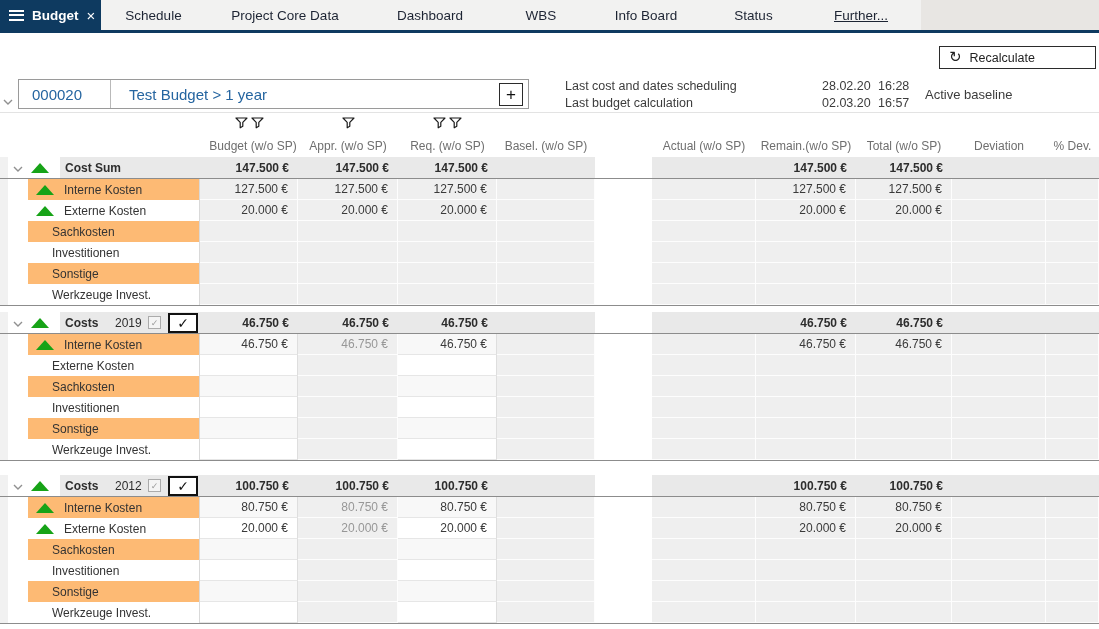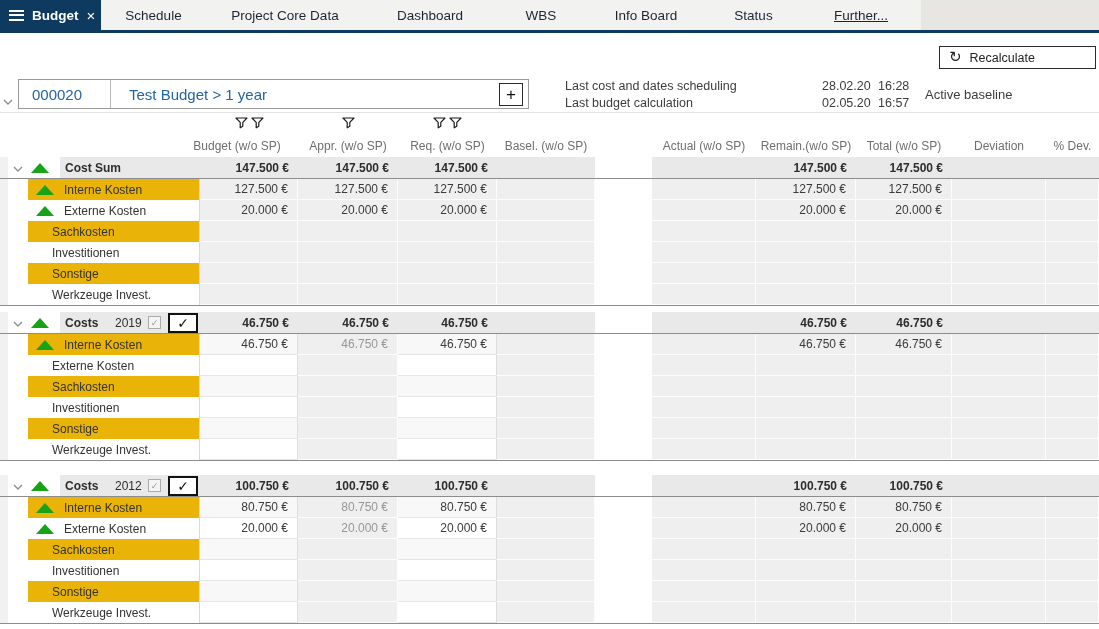--- a/index.html
+++ b/index.html
@@ -62,21 +62,21 @@
   .cb-small{position:absolute;left:88px;top:4px;width:13px;height:13px;line-height:12px;text-align:center;
     font-size:9px;color:#9b9b9b;background:#f4f4f4;border:1px solid #ababab;}
   .cb-big{position:absolute;left:108px;top:1px;width:30px;height:20px;line-height:16px;text-align:center;
     font-size:14px;font-weight:700;color:#111;background:#fff;border:2px solid #111;cursor:pointer;}
   .g-val{position:absolute;text-align:right;padding-right:9px;font-weight:700;color:#2d2d2d;}
   .rband{width:447px;flex:none;background:#e9e9e9;display:flex;}
   .g-rval{display:inline-block;text-align:right;padding-right:9px;font-weight:700;color:#2d2d2d;}
   .gap-cell{width:57px;flex:none;background:#fff;}
   .srow{display:flex;height:21px;line-height:20px;}
   .label-cell{width:172px;flex:none;display:flex;align-items:center;border-right:1px solid #d9d9d9;background:#fff;}
-  .srow.striped .label-cell{background:#eab308;}
+  .srow.striped .label-cell{background:#fdba74;}
   .label-cell .tri{margin-left:8px;}
   .lbl-a{margin-left:10px;color:#333;}
   .lbl-b{margin-left:24px;color:#333;}
   .cell{flex:none;text-align:right;padding-right:9px;}
   .cell.cg{background:#efefef;border-right:1px solid #fdfdfd;border-bottom:1px solid #fdfdfd;}
   .cell.cw{background:#fff;border-right:1px solid #dedede;border-bottom:1px solid #e6e6e6;}
   .srow.striped .cell.cw{background:#f8f8f8;}
   .cell.dim{color:#979797;}
 </style>
 </head>
@@ -123,29 +123,29 @@
     <div id="add-button">+</div>
   </div>
   <div id="info-block">
     <div class="info-row">
       <span class="info-label">Last cost and dates scheduling</span>
       <span class="info-date">28.02.20</span>
       <span class="info-time">16:28</span>
     </div>
     <div class="info-row">
       <span class="info-label">Last budget calculation</span>
-      <span class="info-date">02.05.20</span>
+      <span class="info-date">02.03.20</span>
       <span class="info-time">16:57</span>
     </div>
   </div>
   <div id="baseline">Active baseline</div>
 </div>
 
 <div id="col-headers">
-    <div class="col-label" style="left: 188px; width: 98px;">Budget (w/o SP)</div>
+    <div class="col-label" style="left: 204px; width: 98px;">Budget (w/o SP)</div>
     <div class="funnels" style="left: 200px; width: 98px;">
       <svg width="13" height="12" viewBox="0 0 13 12">
         <path d="M1 1 H12 L7.8 5.4 V9.3 L5.2 10.8 V5.4 Z" fill="#fff" stroke="#1a1a1a" stroke-width="1.2" stroke-linejoin="round"></path>
       </svg>
       <svg width="13" height="12" viewBox="0 0 13 12">
         <path d="M1 1 H12 L7.8 5.4 V9.3 L5.2 10.8 V5.4 Z" fill="#fff" stroke="#1a1a1a" stroke-width="1.2" stroke-linejoin="round"></path>
       </svg>
     </div>
     <div class="col-label" style="left: 298px; width: 100px;">Appr. (w/o SP)</div>
     <div class="funnels" style="left: 298px; width: 100px;">

